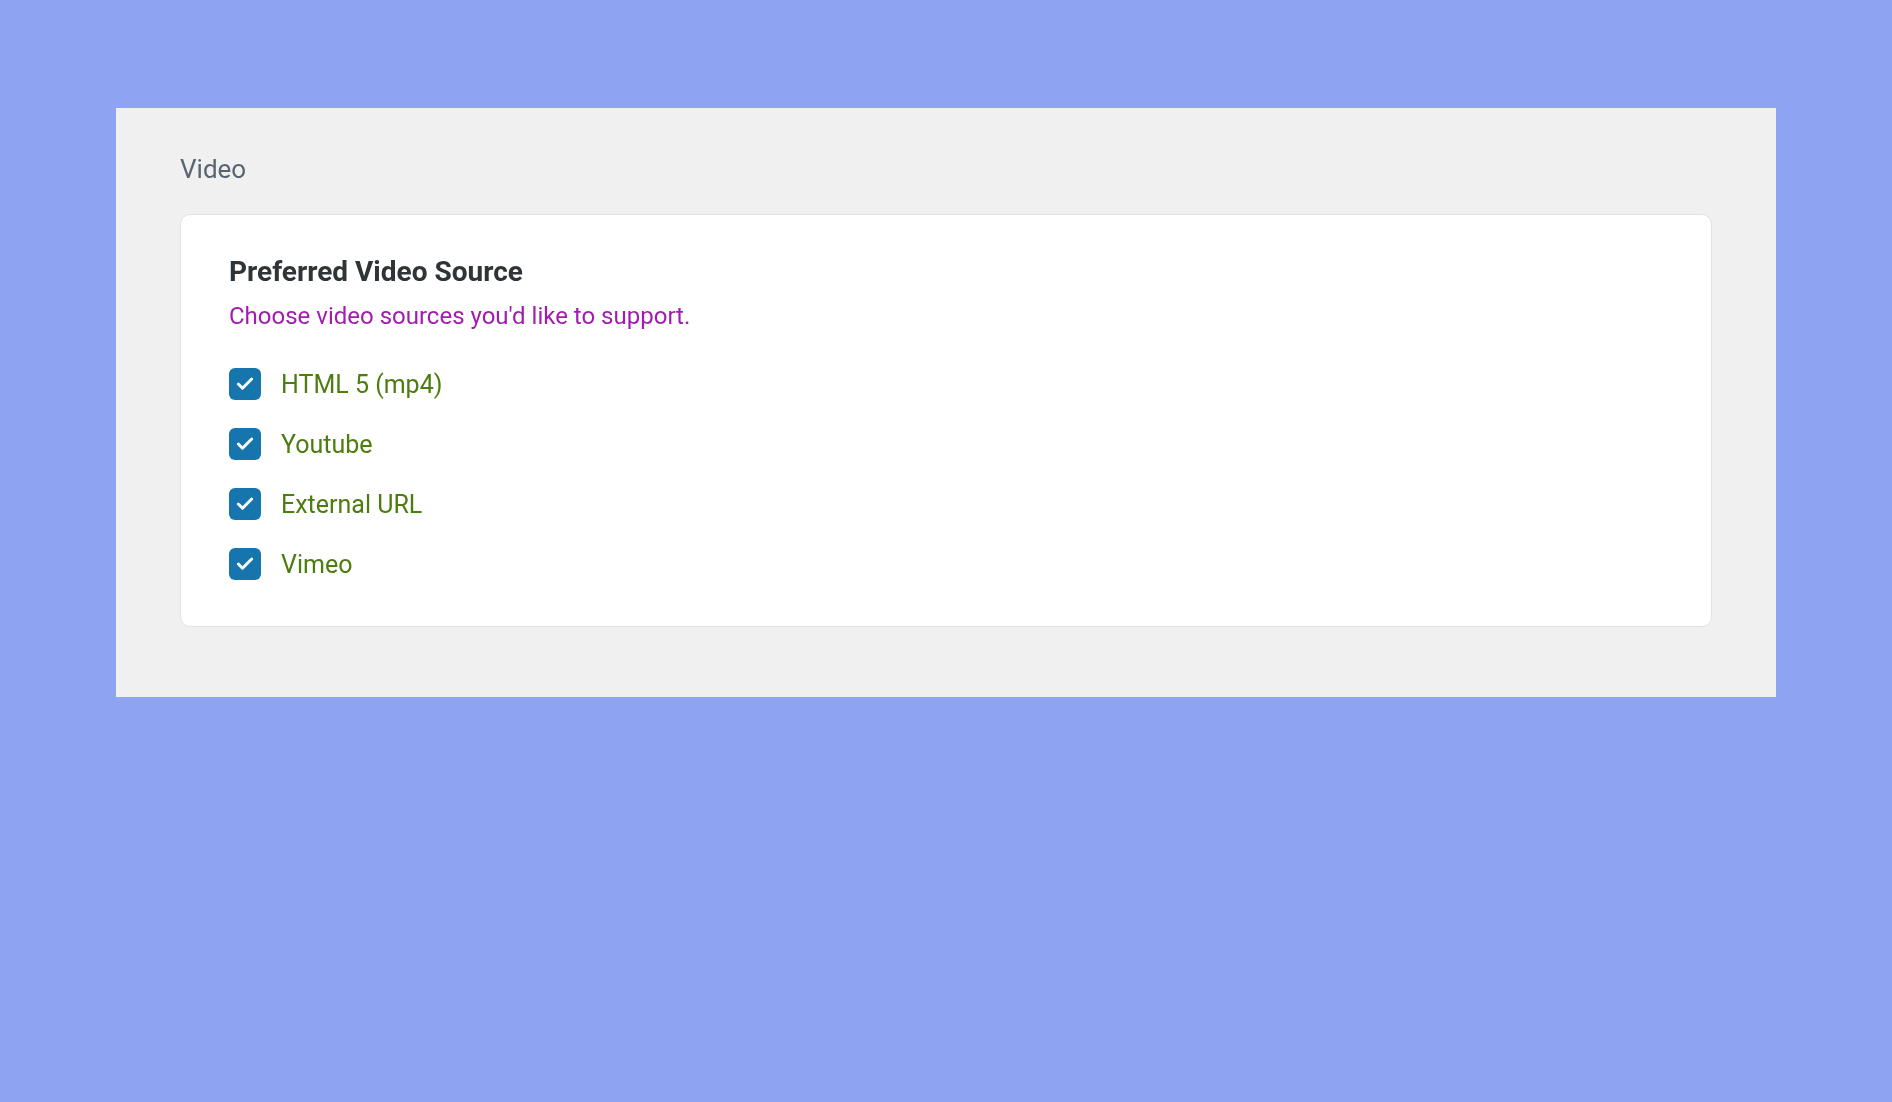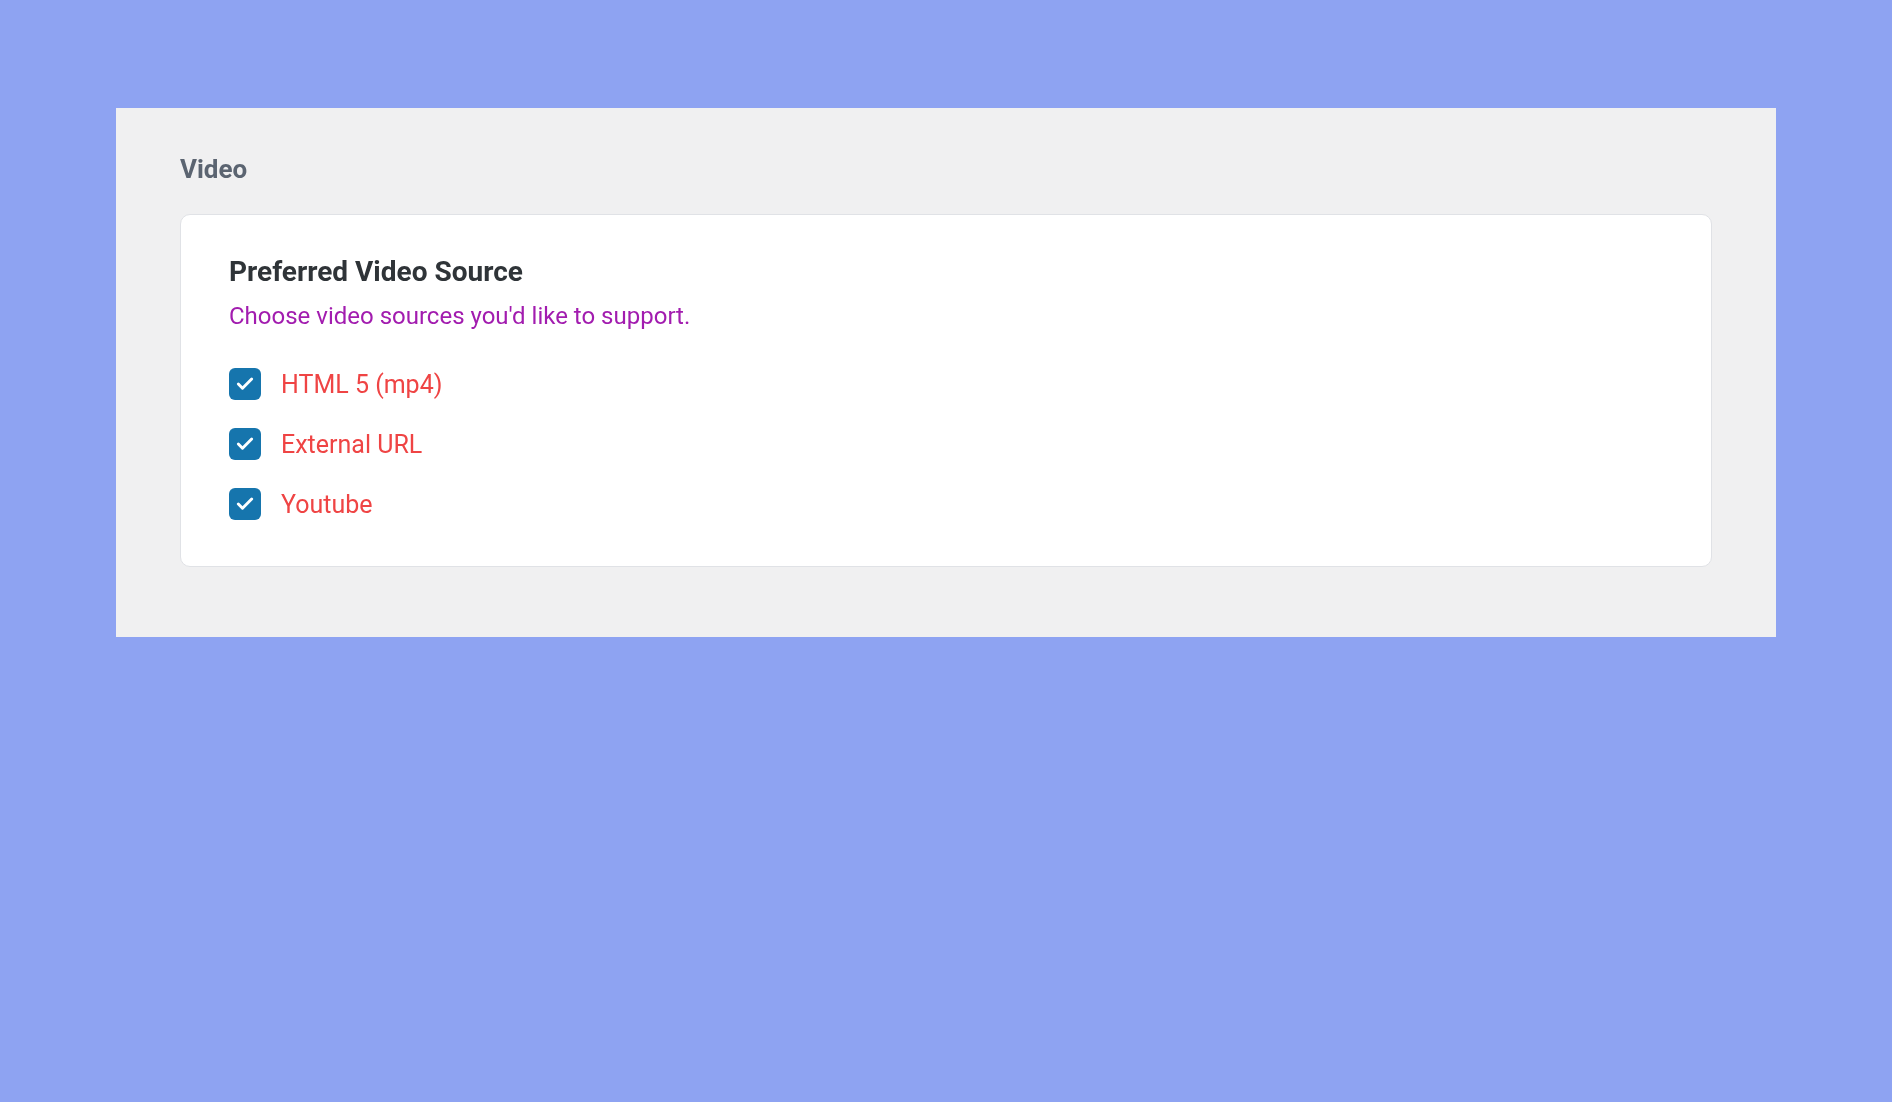--- a/index.html
+++ b/index.html
@@ -15,21 +15,21 @@
     padding: 108px 116px 0 116px;
   }
   .panel {
     background: #f0f0f1;
     width: 100%;
     padding: 46px 64px 70px 64px;
   }
   .section-label {
     font-size: 26px;
     color: #5b6471;
-    font-weight: 700;
+    font-weight: 400;
     margin-bottom: 30px;
   }
   .card {
     background: #ffffff;
     border: 1px solid #e0e2e6;
     border-radius: 10px;
     padding: 40px 48px 46px 48px;
   }
   .card-title {
     font-size: 28px;
@@ -67,21 +67,21 @@
     width: 20px;
     height: 20px;
     stroke: #ffffff;
     stroke-width: 3.5;
     fill: none;
     stroke-linecap: round;
     stroke-linejoin: round;
   }
   .option-label {
     font-size: 25px;
-    color: #ef4444;
+    color: #4d7c0f;
     font-weight: 400;
   }
 </style>
 </head>
 <body>
 
 <div class="panel">
 
   <div class="section-label">Video</div>
 
@@ -101,31 +101,39 @@
         </div>
         <span class="option-label">HTML 5 (mp4)</span>
       </div>
 
       <div class="option-row">
         <div class="checkbox">
           <svg viewBox="0 0 24 24">
               <polyline points="4 12 9 17 20 6"></polyline>
             </svg>
         </div>
+        <span class="option-label">Youtube</span>
+      </div>
+
+      <div class="option-row">
+        <div class="checkbox">
+          <svg viewBox="0 0 24 24">
+              <polyline points="4 12 9 17 20 6"></polyline>
+            </svg>
+        </div>
         <span class="option-label">External URL</span>
       </div>
 
       <div class="option-row">
         <div class="checkbox">
           <svg viewBox="0 0 24 24">
               <polyline points="4 12 9 17 20 6"></polyline>
             </svg>
         </div>
-        <span class="option-label">Youtube</span>
+        <span class="option-label">Vimeo</span>
       </div>
-
 
 
 
 
     </div>
   </div>
 </div>
 
 </body></html>

